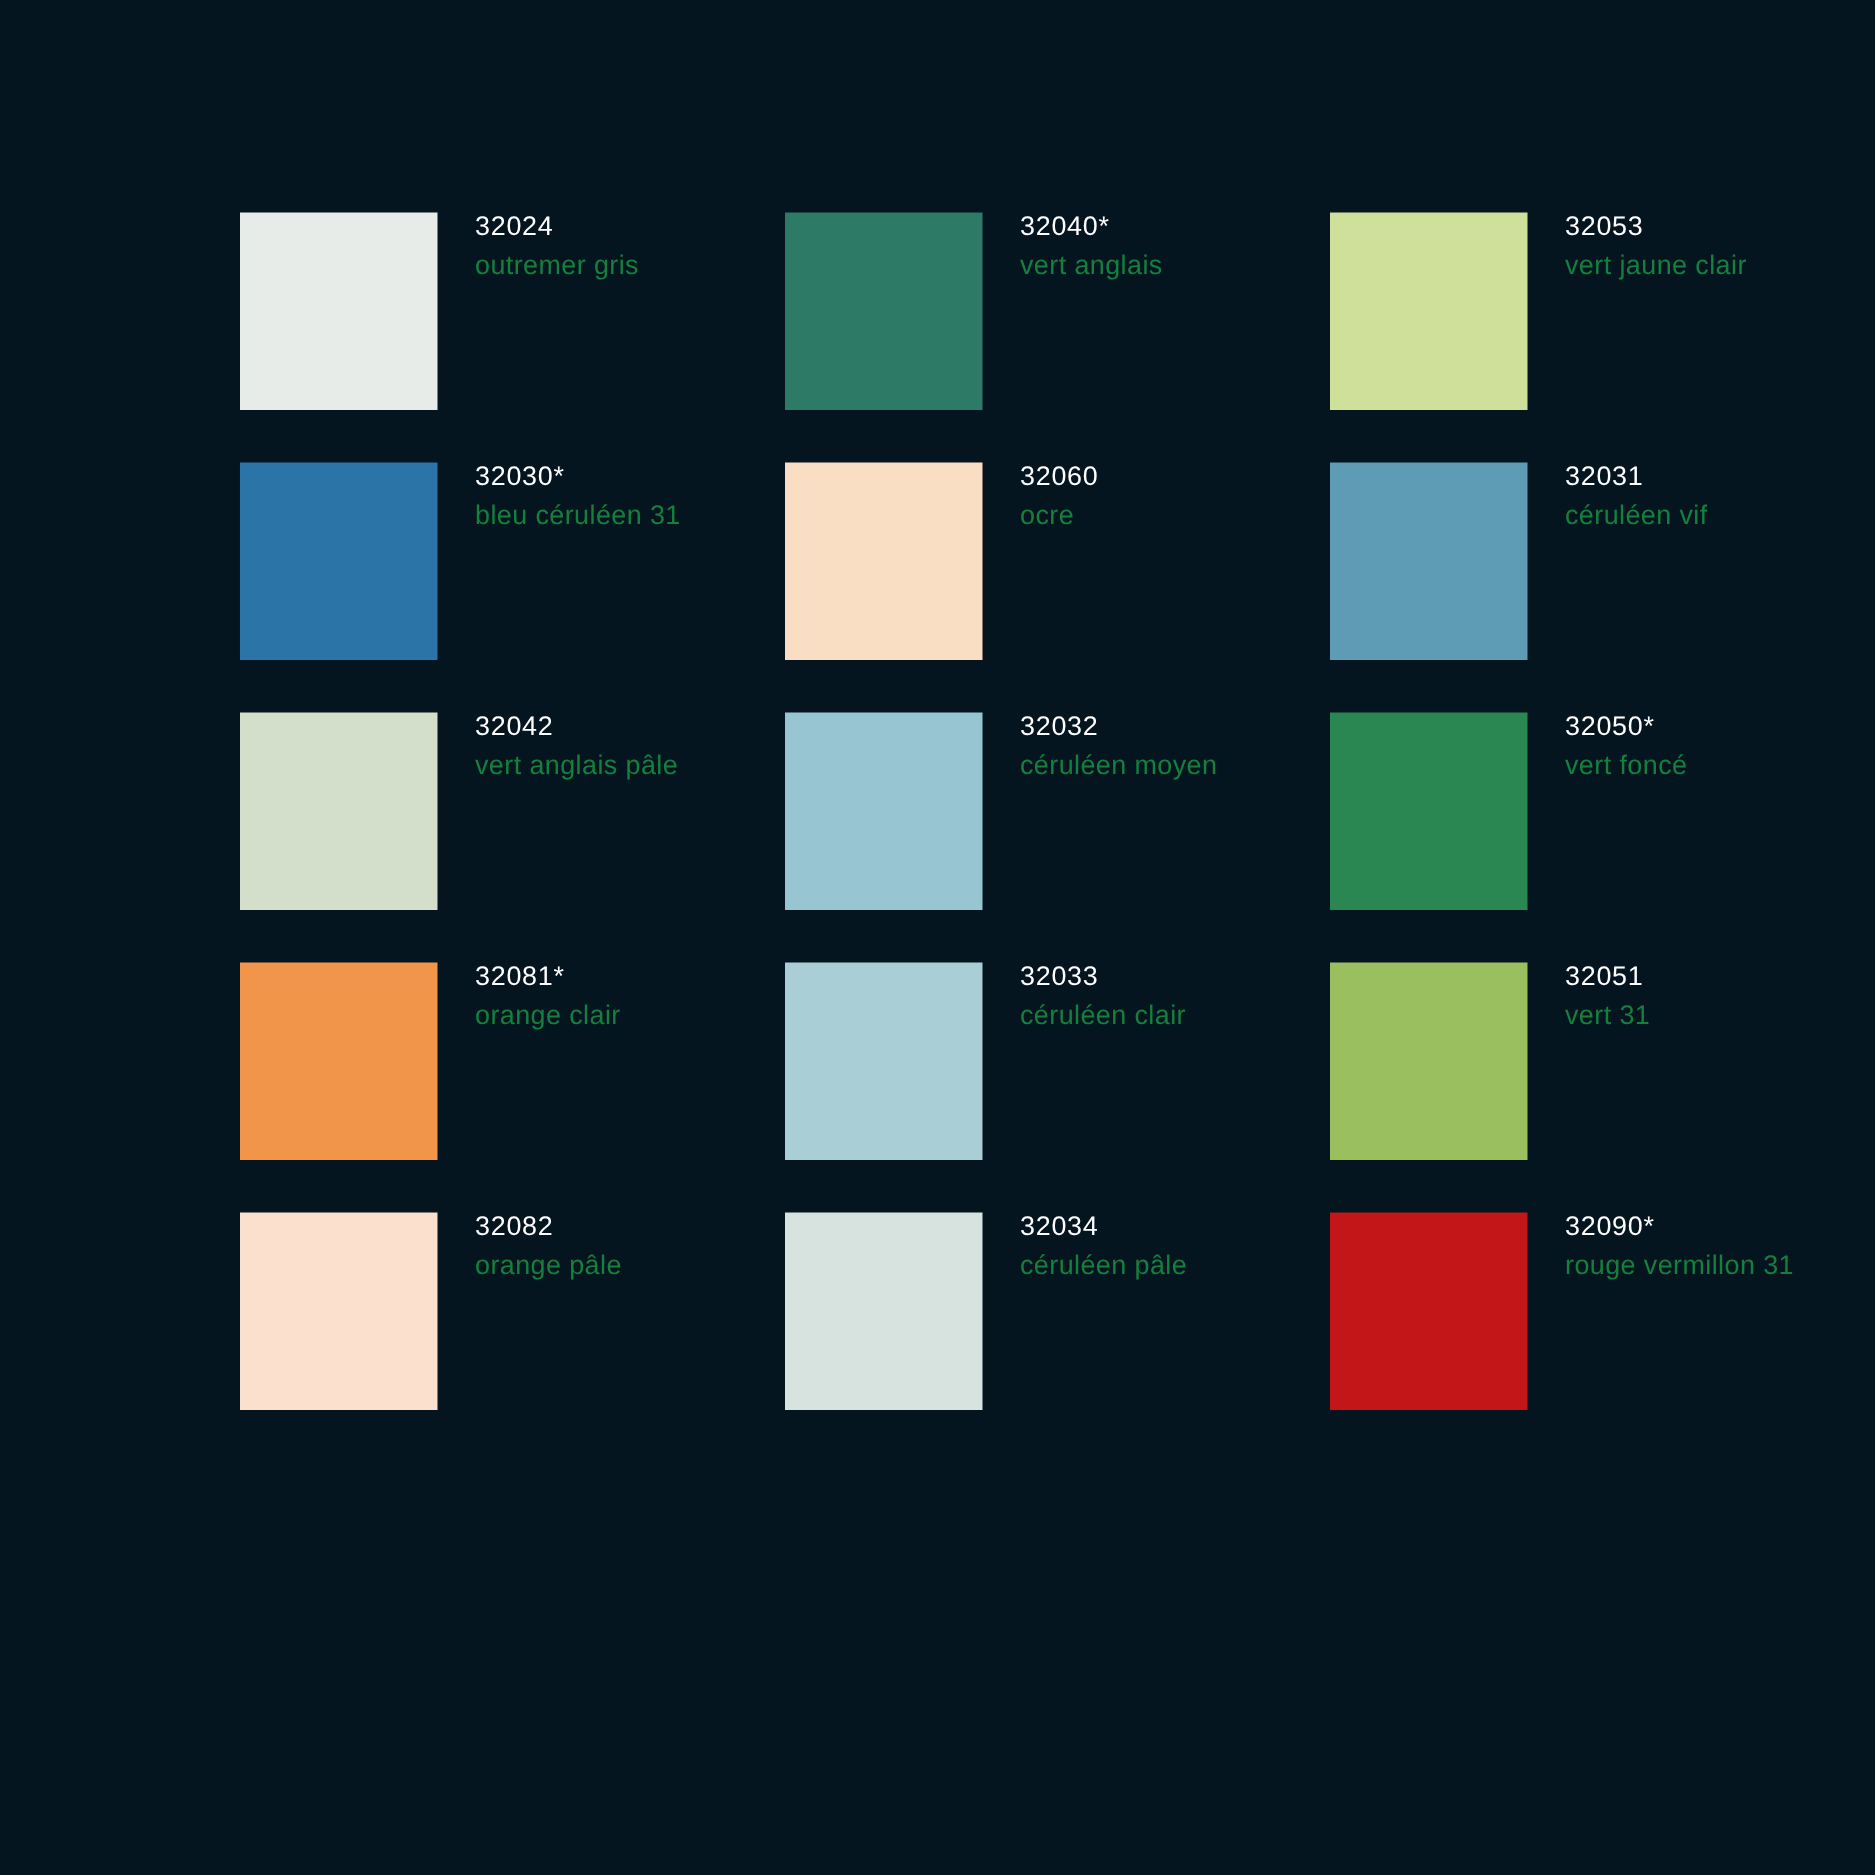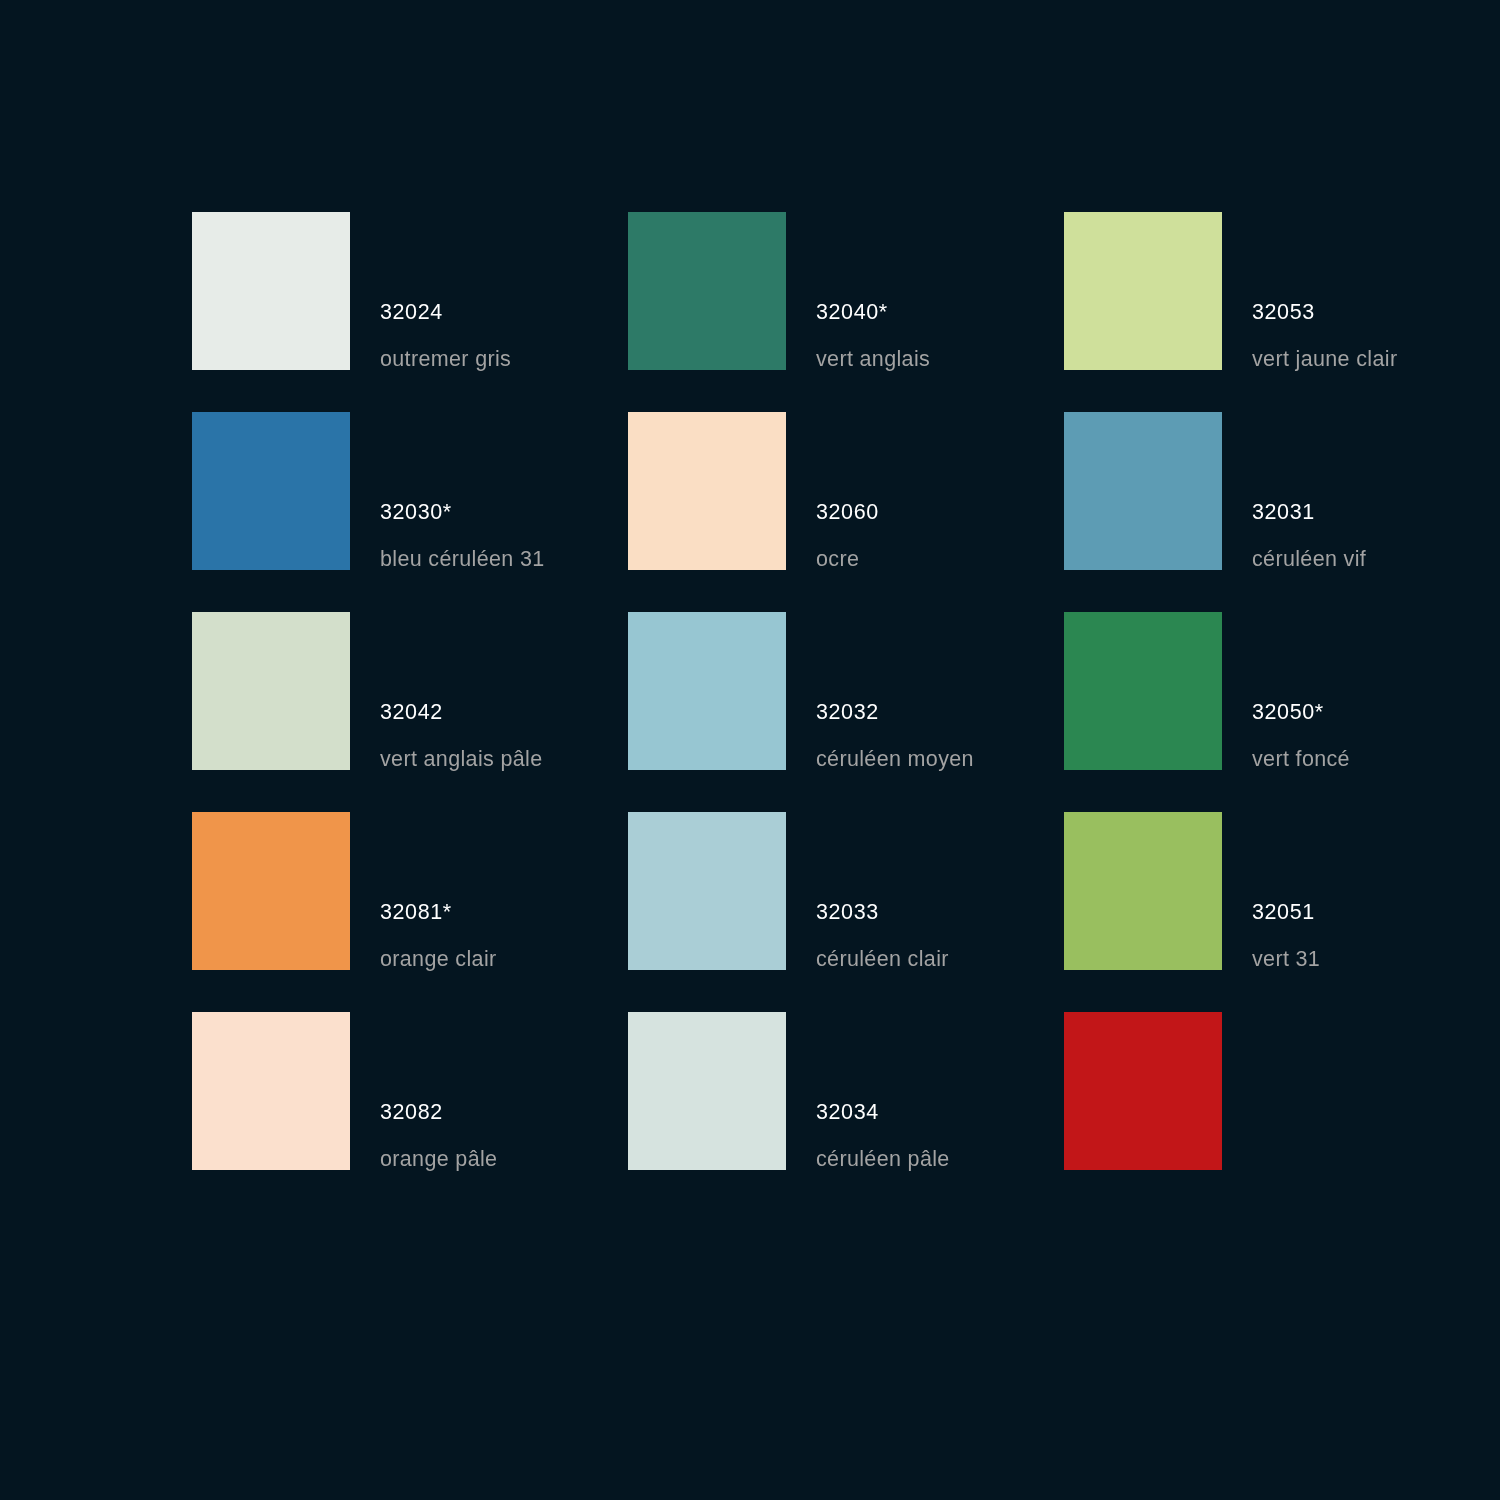--- a/index.html
+++ b/index.html
@@ -28,21 +28,21 @@
     display: grid;
     grid-template-columns: 436px 436px 436px;
     column-gap: 0px;
     row-gap: 0px;
     margin-left: 192px;
   }
 
   .swatch-entry {
     display: flex;
     flex-direction: row;
-    align-items: flex-end;
+    align-items: flex-start;
     height: 200px;
   }
 
   .swatch-chip {
     width: 158px;
     height: 158px;
     flex: 0 0 158px;
     display: block;
   }
 
@@ -59,24 +59,24 @@
     letter-spacing: 0.6px;
     color: #ffffff;
     white-space: nowrap;
     font-weight: 400;
   }
 
   .swatch-name {
     font-size: 21.5px;
     line-height: 1;
     letter-spacing: 0.35px;
-    color: #a3a3a3;
+    color: #15803d;
     white-space: nowrap;
     font-weight: 400;
-    margin-top: 25px;
+    margin-top: 9px;
   }
 </style>
 </head>
 <body style="background: rgb(4, 21, 32);">
 
 <div class="palette-sheet">
   <div class="palette-grid" id="swatch-grid">
       <div class="swatch-entry">
         <div class="swatch-chip" style="background-color: rgb(231, 236, 232);"></div>
         <div class="swatch-meta">
@@ -170,15 +170,19 @@
       </div>
       <div class="swatch-entry">
         <div class="swatch-chip" style="background-color: rgb(214, 227, 223);"></div>
         <div class="swatch-meta">
           <div class="swatch-code">32034</div>
           <div class="swatch-name">céruléen pâle</div>
         </div>
       </div>
       <div class="swatch-entry">
         <div class="swatch-chip" style="background-color: rgb(194, 22, 24);"></div>
+        <div class="swatch-meta">
+          <div class="swatch-code">32090*</div>
+          <div class="swatch-name">rouge vermillon 31</div>
+        </div>
       </div>
     </div>
 </div>
 
 </body></html>

